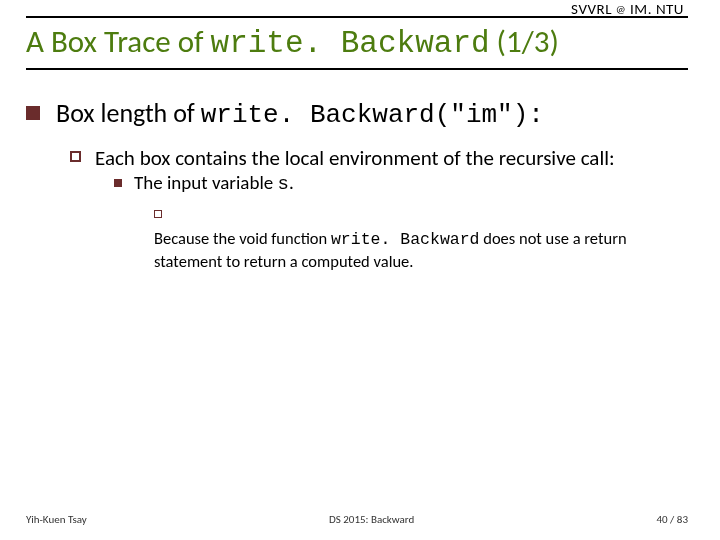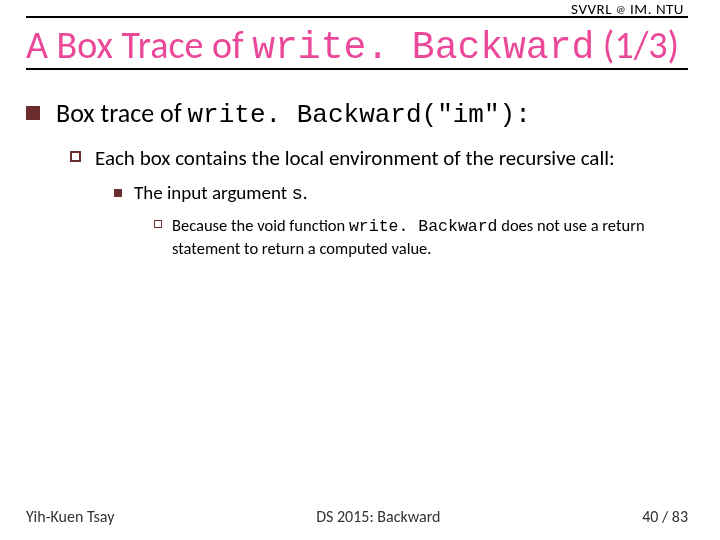--- a/index.html
+++ b/index.html
@@ -1,38 +1,38 @@
 <!DOCTYPE html>
 <html><head>
 <meta charset="utf-8">
 <style>
   * { margin: 0; padding: 0; box-sizing: border-box; }
   html, body { width: 720px; height: 540px; font-family: Calibri, "Segoe UI", Arial, sans-serif; background: #fff; color: #000; }
   .slide { width: 714px; height: 540px; position: relative; padding: 0 26px; }
   .header-line { position: absolute; left: 26px; right: 26px; top: 16px; border-top: 2px solid #000; }
   .affil { position: absolute; top: 0px; right: 30px; font-size: 15px; letter-spacing: .5px; }
   .affil .at { font-size: 11px; position: relative; top: -1px; }
-  .title { position: absolute; top: 22px; left: 26px; right: 26px; font-size: 38px; color: #ec4899; font-weight: 400; }
+  .title { position: absolute; top: 22px; left: 26px; right: 26px; font-size: 31px; color: #4d7c0f; font-weight: 400; }
   .title-underline { position: absolute; left: 26px; right: 26px; top: 68px; border-top: 2px solid #000; }
   .mono { font-family: "Courier New", Courier, monospace; }
   .body { position: absolute; top: 98px; left: 26px; right: 26px; }
   .b1 { display: flex; gap: 16px; margin-bottom: 14px; }
   .b1 .bullet { width: 14px; height: 14px; background: #6a2c2c; margin-top: 8px; flex: 0 0 auto; }
   .b1 .text { font-size: 26px; line-height: 1.2; }
-  .b2 { display: flex; gap: 14px; margin-left: 44px; margin-bottom: 10px; }
+  .b2 { display: flex; gap: 14px; margin-left: 44px; margin-bottom: 0; }
   .b2 .bullet { width: 11px; height: 11px; border: 2px solid #6a2c2c; margin-top: 6px; flex: 0 0 auto; }
   .b2 .text { font-size: 21px; line-height: 1.25; }
   .b3 { display: flex; gap: 12px; margin-left: 88px; margin-bottom: 8px; }
   .b3 .bullet { width: 8px; height: 8px; background: #6a2c2c; margin-top: 8px; flex: 0 0 auto; }
   .b3 .text { font-size: 19px; line-height: 1.3; }
-  .b4 { display: flex; gap: 10px; margin-left: 128px; margin-bottom: 6px; }
+  .b4 { display: flex; gap: 10px; margin-left: 128px; margin-bottom: 6px; flex-direction: column; }
   .b4 .bullet { width: 8px; height: 8px; border: 1.5px solid #6a2c2c; margin-top: 5px; flex: 0 0 auto; }
   .b4 .text { font-size: 16.5px; line-height: 1.3; }
   .underline { text-decoration: underline; }
-  .footer { position: absolute; bottom: 14px; left: 26px; right: 26px; display: flex; justify-content: space-between; font-size: 16px; color: #333; }
+  .footer { position: absolute; bottom: 14px; left: 26px; right: 26px; display: flex; justify-content: space-between; font-size: 11px; color: #333; }
 </style>
 </head>
 <body>
 
 <div class="slide">
 
   <div class="header-line"></div>
 
   <div class="affil">
     <span>SVVRL</span>
@@ -43,33 +43,33 @@
   <div class="title">
     <span>A Box Trace of </span><span class="mono">write. Backward</span><span> (1/3)</span>
   </div>
   <div class="title-underline"></div>
 
   <div class="body">
 
     <div class="b1">
       <div class="bullet"></div>
       <div class="text">
-        <span>Box trace of </span><span class="mono">write. Backward("im"):</span>
+        <span>Box length of </span><span class="mono">write. Backward("im"):</span>
       </div>
     </div>
 
     <div class="b2">
       <div class="bullet"></div>
       <div class="text">Each box contains the local environment of the recursive call:</div>
     </div>
 
     <div class="b3">
       <div class="bullet"></div>
       <div class="text">
-        <span>The input argument </span><span class="mono">s</span><span>.</span>
+        <span>The input variable </span><span class="mono">s</span><span>.</span>
       </div>
     </div>
 
 
 
     <div class="b4">
       <div class="bullet"></div>
       <div class="text">
         <span>Because the void function </span><span class="mono">write. Backward</span><span> does not use a return statement to return a computed value.</span>
       </div>

